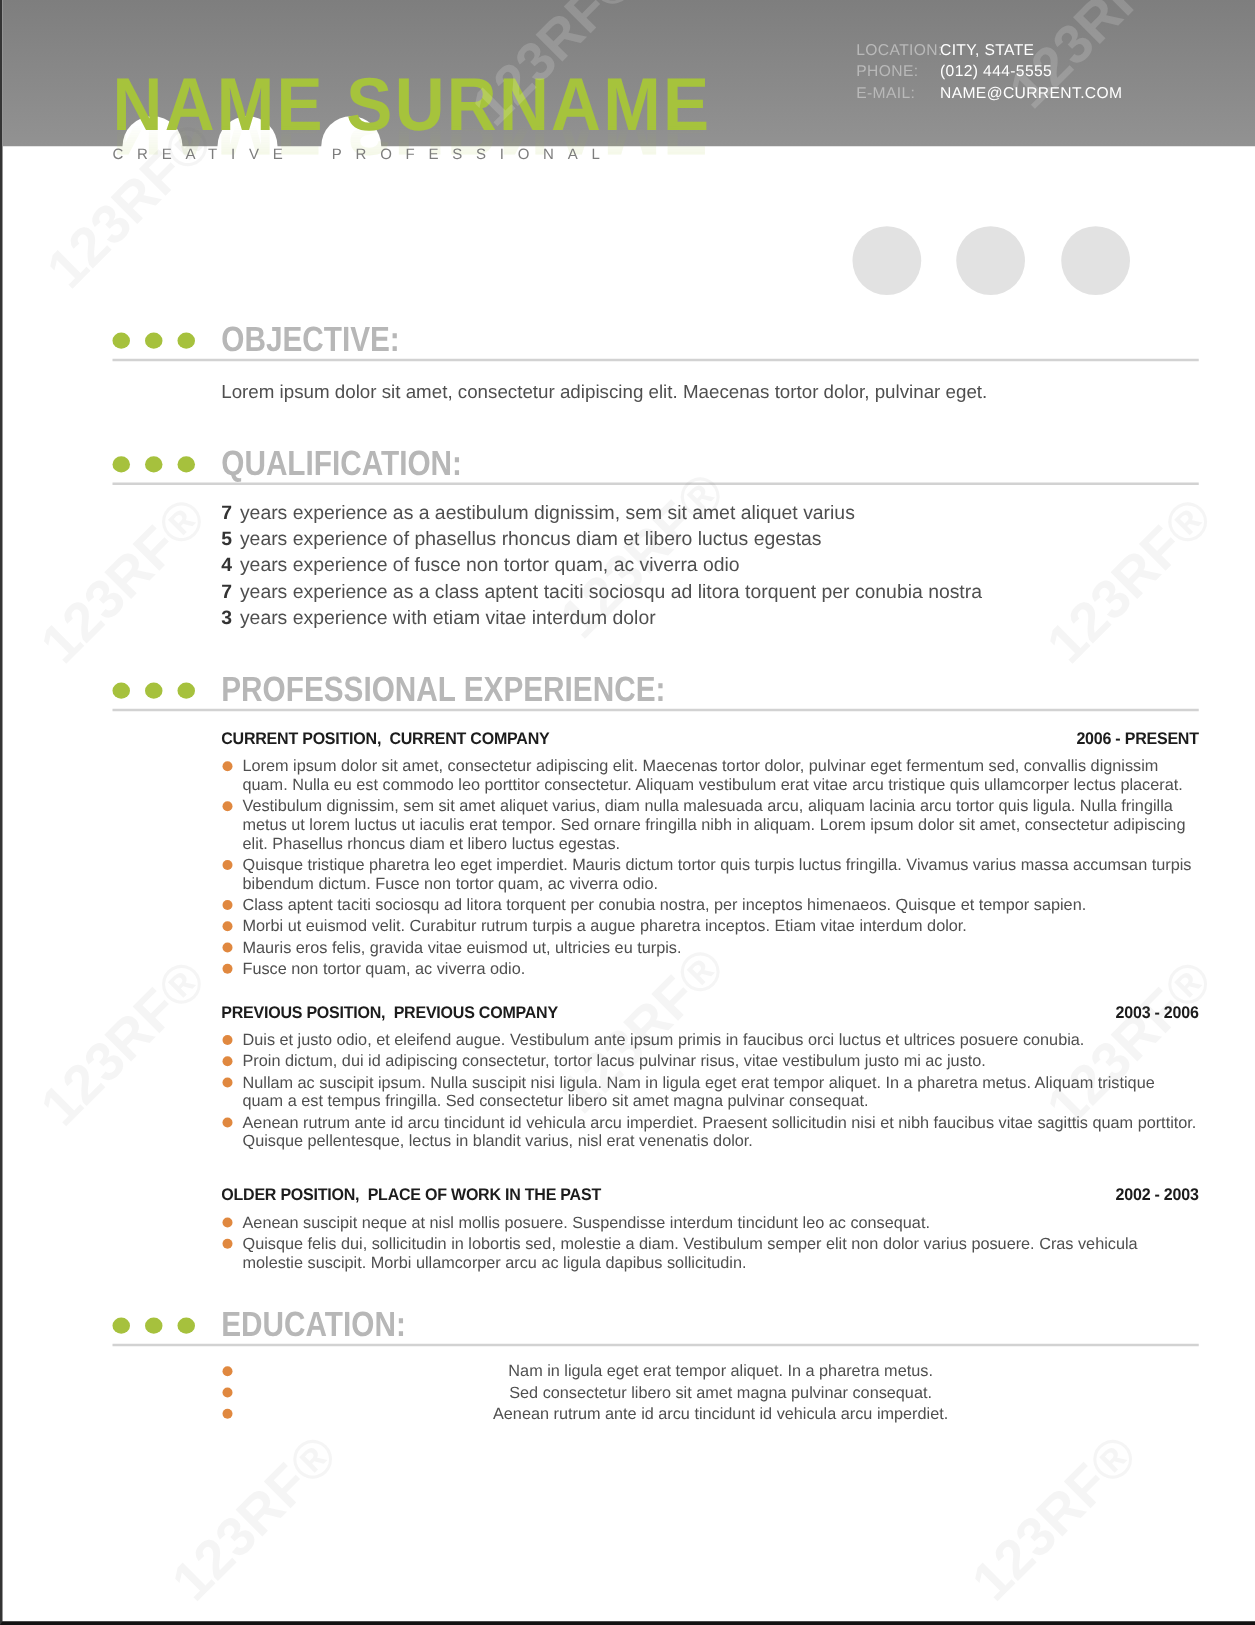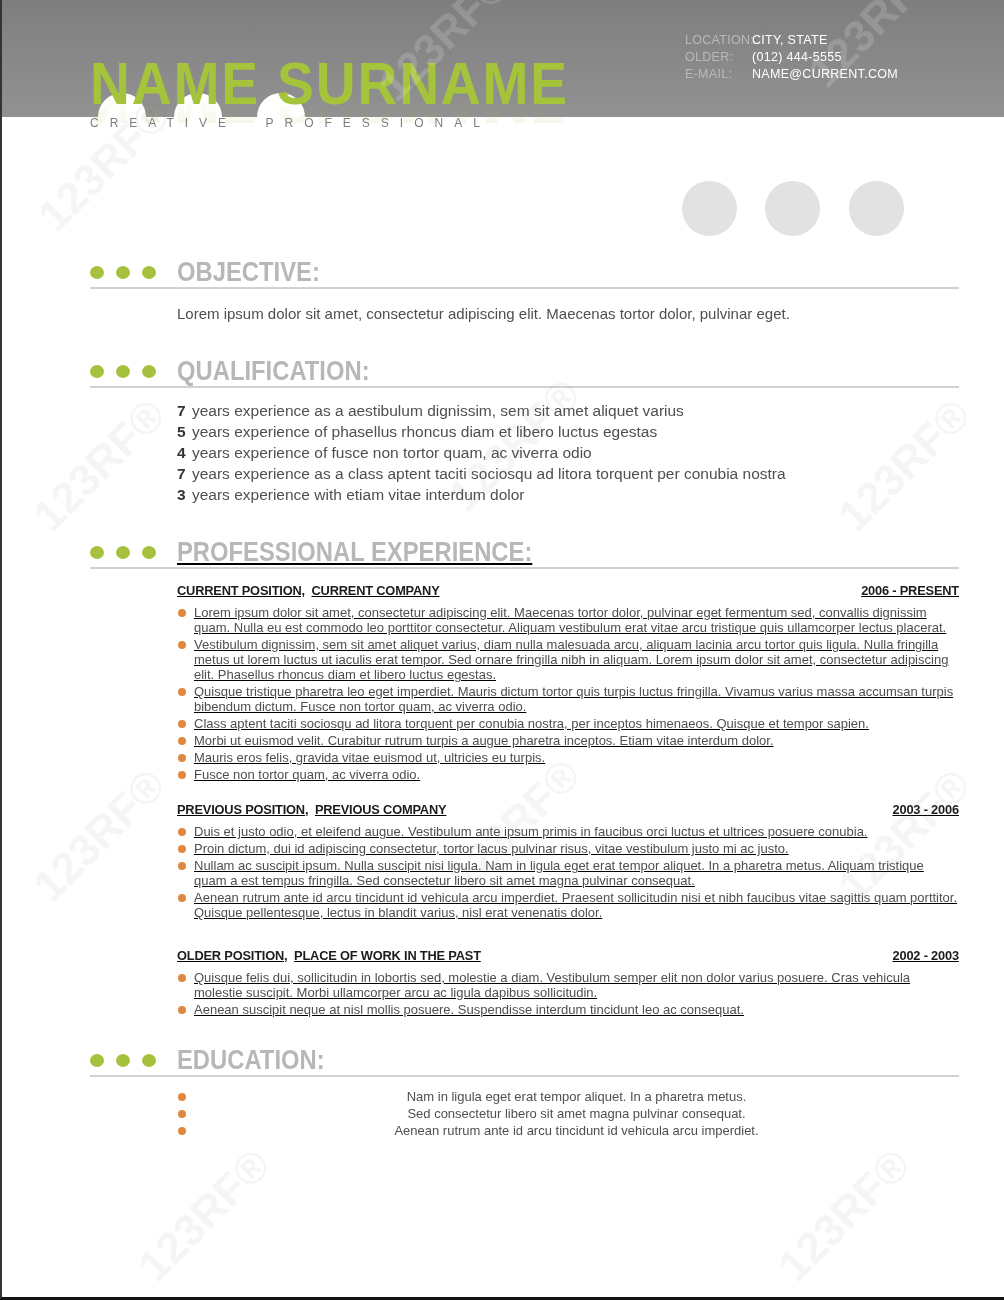--- a/index.html
+++ b/index.html
@@ -58,21 +58,21 @@
   }
   .sec-body { margin-left:87px; }
 
   #objective { margin-top:62px; }
   .objective-text { margin-top:16px; font-size:15px; color:#4f4f4f; }
 
   #qualification { margin-top:34px; }
   .qual-list { margin-top:12px; font-size:15.5px; color:#4f4f4f; line-height:21px; }
   .qual-list b { color:#333333; margin-right:2px; }
 
-  #experience { margin-top:32px;text-decoration:underline; }
+  #experience { margin-top:32px; }
   .job { margin-top:14px; }
   .job + .job { margin-top:20px; }
   .job:nth-of-type(3) { margin-top:28px; }
   .job-head { display:flex; justify-content:space-between; align-items:flex-start; }
   .job-title { font-size:13.5px; font-weight:bold; color:#1c1c1c; letter-spacing:-.2px; transform:scaleX(.95); transform-origin:left; white-space:nowrap; }
   .job-title .comp { margin-left:7px; }
   .job-dates { font-size:13.5px; font-weight:bold; color:#1c1c1c; letter-spacing:-.2px; transform:scaleX(.95); transform-origin:right; white-space:nowrap; }
   ul.bullets { margin-top:7px; list-style:none; }
   ul.bullets li {
     position:relative; padding-left:17px; font-size:13px; line-height:15px;
@@ -98,21 +98,21 @@
 
 <div class="page">
 
   <div class="band">
     <div class="contact">
       <div class="row">
         <span class="lbl">LOCATION:</span>
         <span class="val">CITY, STATE</span>
       </div>
       <div class="row">
-        <span class="lbl">OLDER:</span>
+        <span class="lbl">PHONE:</span>
         <span class="val">(012) 444-5555</span>
       </div>
       <div class="row">
         <span class="lbl">E-MAIL:</span>
         <span class="val">NAME@CURRENT.COM</span>
       </div>
     </div>
     <span class="wm on-band" style="left:360px; top:10px;">123RF®</span>
     <span class="wm on-band" style="left:790px; top:-4px;">123RF®</span>
   </div>
@@ -210,22 +210,22 @@
       </div>
 
       <div class="job">
         <div class="job-head">
           <span class="job-title">
             <span class="pos">OLDER POSITION,</span><span class="comp">PLACE OF WORK IN THE PAST</span>
           </span>
           <span class="job-dates">2002 - 2003</span>
         </div>
         <ul class="bullets">
+          <li>Aenean suscipit neque at nisl mollis posuere. Suspendisse interdum tincidunt leo ac consequat.</li>
           <li>Quisque felis dui, sollicitudin in lobortis sed, molestie a diam. Vestibulum semper elit non dolor varius posuere. Cras vehicula molestie suscipit. Morbi ullamcorper arcu ac ligula dapibus sollicitudin.</li>
-          <li>Aenean suscipit neque at nisl mollis posuere. Suspendisse interdum tincidunt leo ac consequat.</li>
         </ul>
       </div>
 
     </div>
   </div>
 
   <div class="section" id="education">
     <div class="sec-head">
       <span class="dots">
         <span class="dot"></span>

